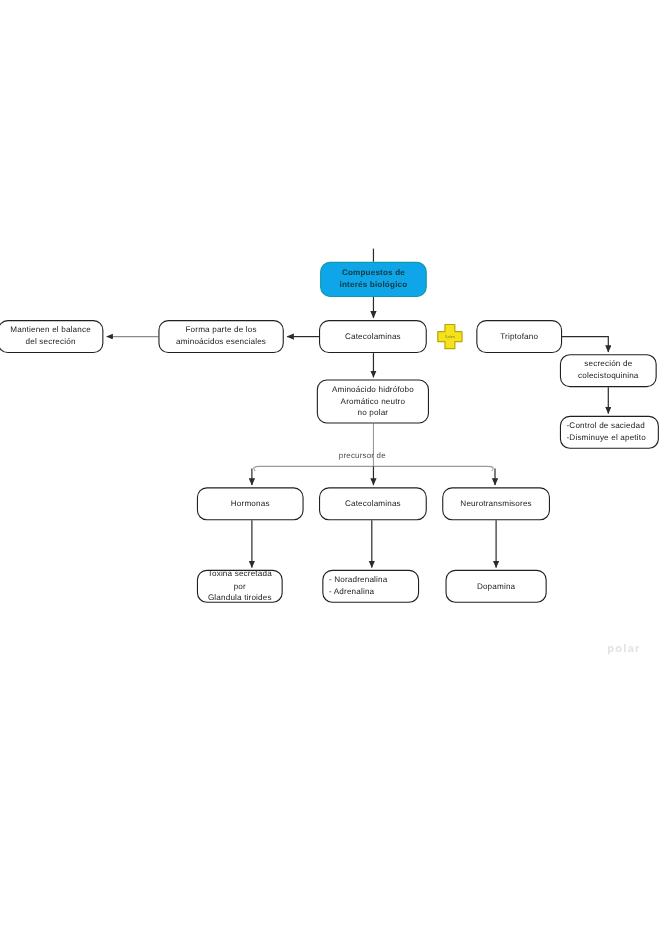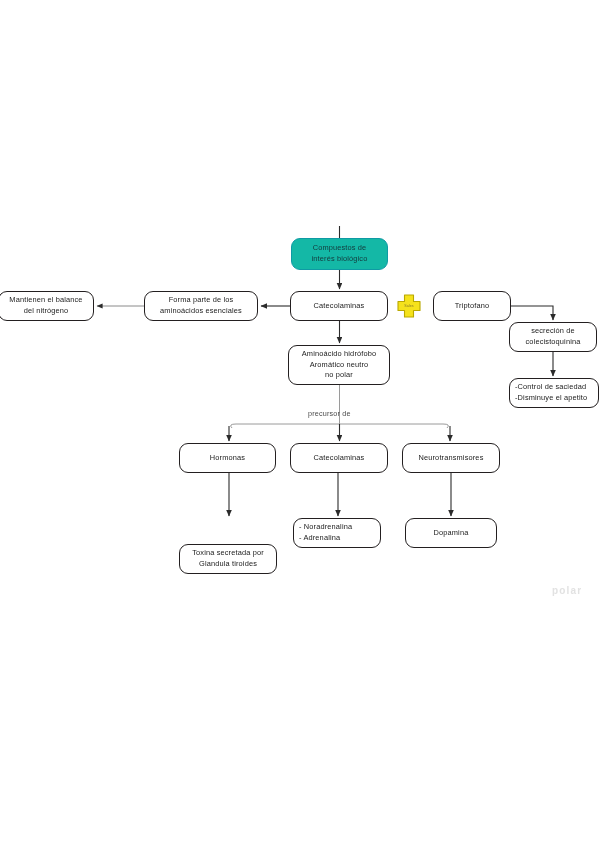--- a/index.html
+++ b/index.html
@@ -37,23 +37,24 @@
     align-items: center;
     justify-content: center;
     text-align: center;
     color: #1a1a1a;
     font-size: 7.4px;
     line-height: 1.45;
     letter-spacing: 0.15px;
     padding: 2px 3px;
   }
   .node.accent {
-    background: #14b8a6;
+    background: #0ea5e9;
     border-color: #0f9aa4;
     color: #143a3d;
+    font-weight: bold;
   }
   .node.left-align {
     text-align: left;
     justify-content: flex-start;
     padding-left: 5px;
   }
   .node .lines {
     width: 100%;
   }
   .node .lines span {
@@ -152,21 +153,21 @@
   <div class="node" style="left:144px; top:291px; width:114px; height:30px;">
     <div class="lines">
       <span>Forma parte de los</span>
       <span>aminoácidos esenciales</span>
     </div>
   </div>
 
   <div class="node" style="left:-2px; top:291px; width:96px; height:30px;">
     <div class="lines">
       <span>Mantienen el balance</span>
-      <span>del nitrógeno</span>
+      <span>del secreción</span>
     </div>
   </div>
 
   <div class="node" style="left:433px; top:291px; width:78px; height:30px;">
     <div class="lines">
       <span>Triptofano</span>
     </div>
   </div>
 
   <div class="node" style="left:509px; top:322px; width:88px; height:30px;">
@@ -202,21 +203,21 @@
       <span>Catecolaminas</span>
     </div>
   </div>
 
   <div class="node" style="left:402px; top:443px; width:98px; height:30px;">
     <div class="lines">
       <span>Neurotransmisores</span>
     </div>
   </div>
 
-  <div class="node" style="left:179px; top:544px; width:98px; height:30px;">
+  <div class="node" style="left:179px; top:518px; width:78px; height:30px;">
     <div class="lines">
       <span>Toxina secretada por</span>
       <span>Glandula tiroides</span>
     </div>
   </div>
 
   <div class="node left-align" style="left:293px; top:518px; width:88px; height:30px;">
     <div class="lines">
       <span>- Noradrenalina</span>
       <span>- Adrenalina</span>

